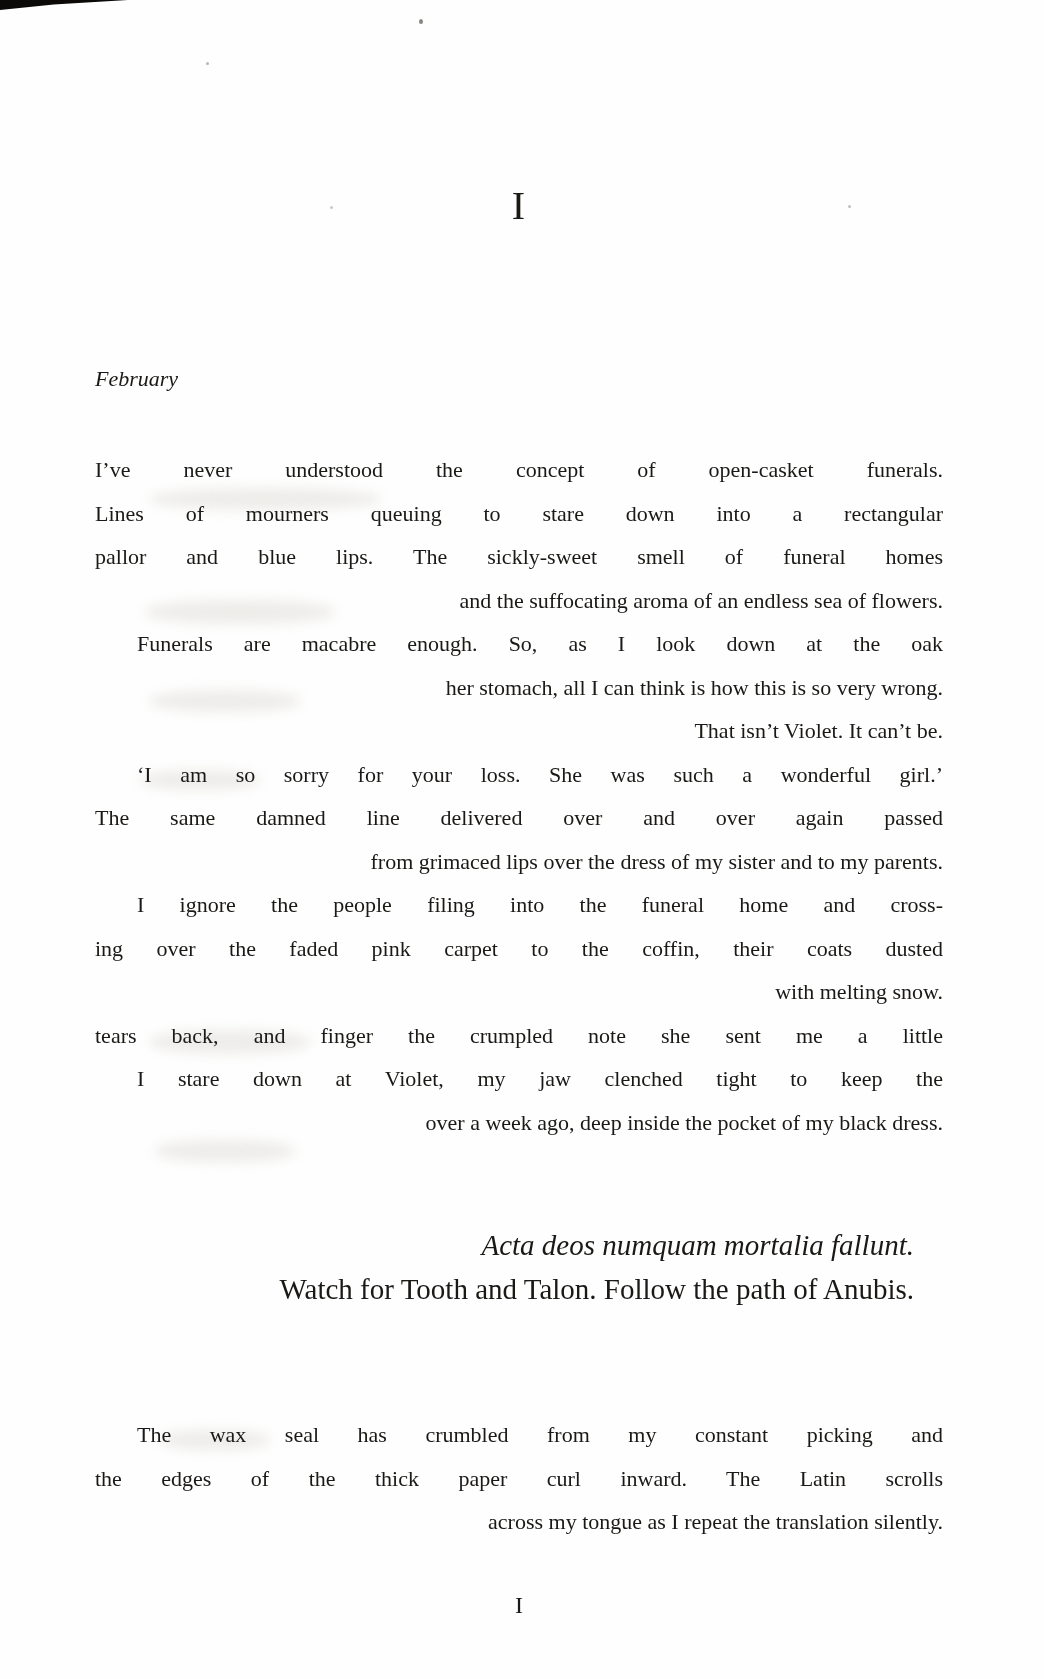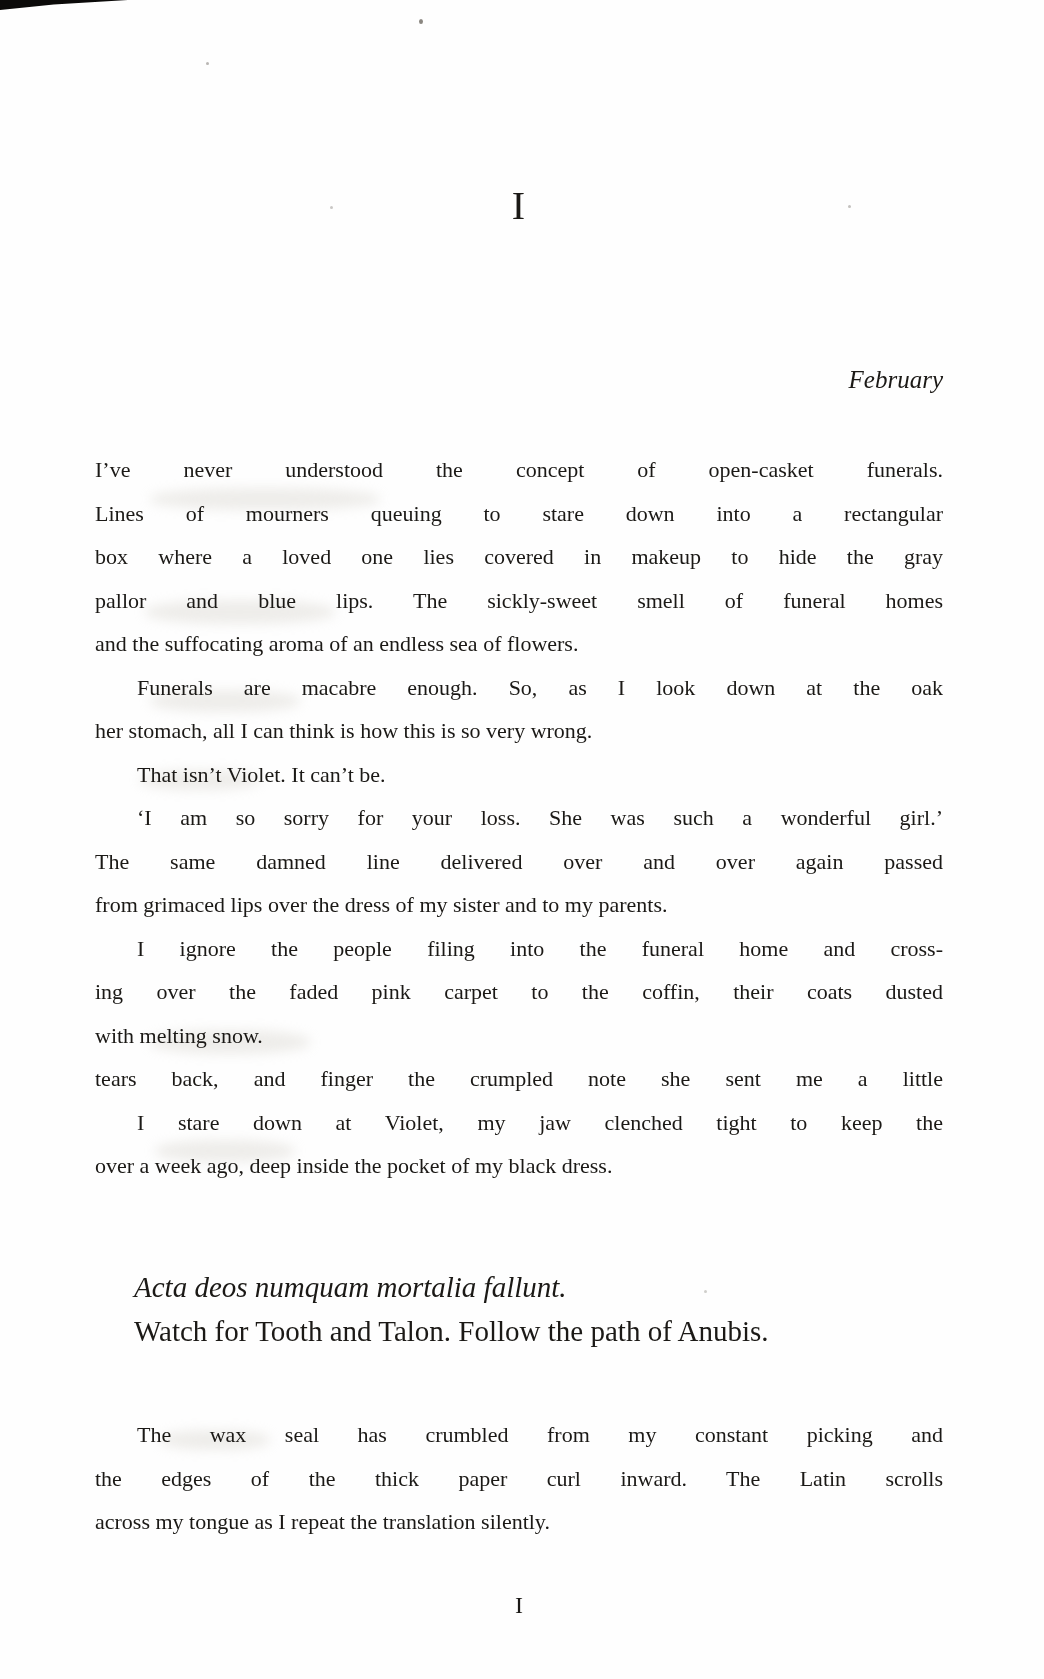--- a/index.html
+++ b/index.html
@@ -15,37 +15,37 @@
   .chapter-heading {
     position: absolute;
     top: 182px; left: 95px; width: 848px;
     font-size: 40px;
     text-align: center;
     letter-spacing: 1px;
   }
   .section-heading {
     position: absolute;
     top: 366px; left: 95px; width: 848px;
-    font-size: 25px;
+    font-size: 22px;
     font-style: italic;
-    text-align: right;
+    text-align: left;
   }
   .body-col {
     position: absolute;
     left: 95px; width: 848px;
     font-size: 22px;
   }
   .body-main   { top: 448px; }
   .body-close  { top: 1413px; }
   .note-block {
     position: absolute;
-    top: 1266px; left: 134px; width: 780px;
+    top: 1224px; left: 134px; width: 780px;
     font-size: 29px;
   }
-  .line { line-height: 43.5px; text-align: left; }
+  .line { line-height: 43.5px; text-align: right; }
   .j    { text-align: justify; text-align-last: justify; }
   .ind  { text-indent: 42px; }
   .it   { font-style: italic; }
   .sig  { text-indent: 34px; }
   .folio {
     position: absolute;
     top: 1592px; left: 95px; width: 848px;
     font-size: 24px;
     text-align: center;
   }
@@ -91,21 +91,20 @@
   <div class="ghost" style="left:160px; top:1430px; width:110px; height:20px;"></div>
 
   <div class="chapter-heading">I</div>
   <div class="section-heading">February</div>
 
   <div class="body-col body-main">
 
     <div>
       <div class="line j">I’ve never understood the concept of open-casket funerals.</div>
       <div class="line j">Lines of mourners queuing to stare down into a rectangular</div>
-      <div class="line j">box where a loved one lies covered in makeup to hide the gray</div>
       <div class="line j">pallor and blue lips. The sickly-sweet smell of funeral homes</div>
       <div class="line">and the suffocating aroma of an endless sea of flowers.</div>
     </div>
 
     <div>
       <div class="line j ind">Funerals are macabre enough. So, as I look down at the oak</div>
       <div class="line">her stomach, all I can think is how this is so very wrong.</div>
     </div>
 
     <div>

